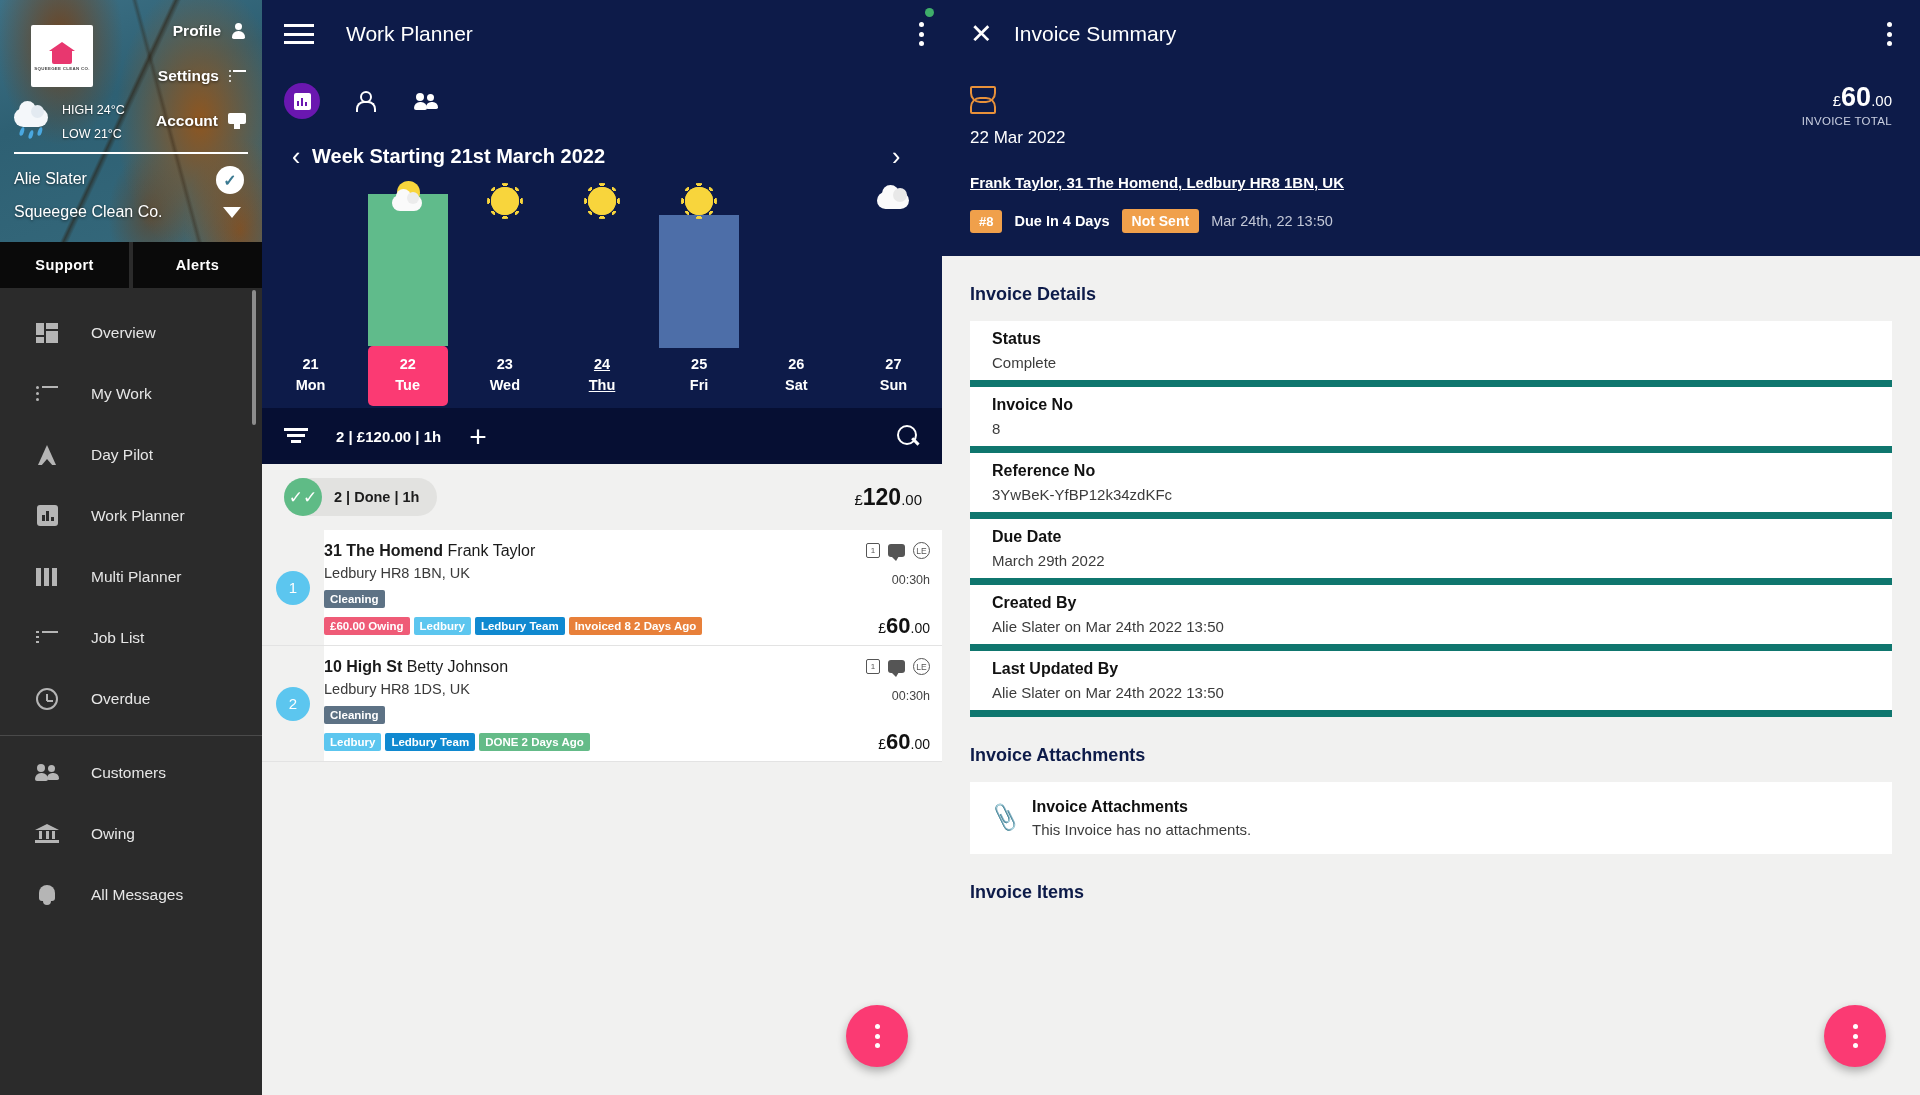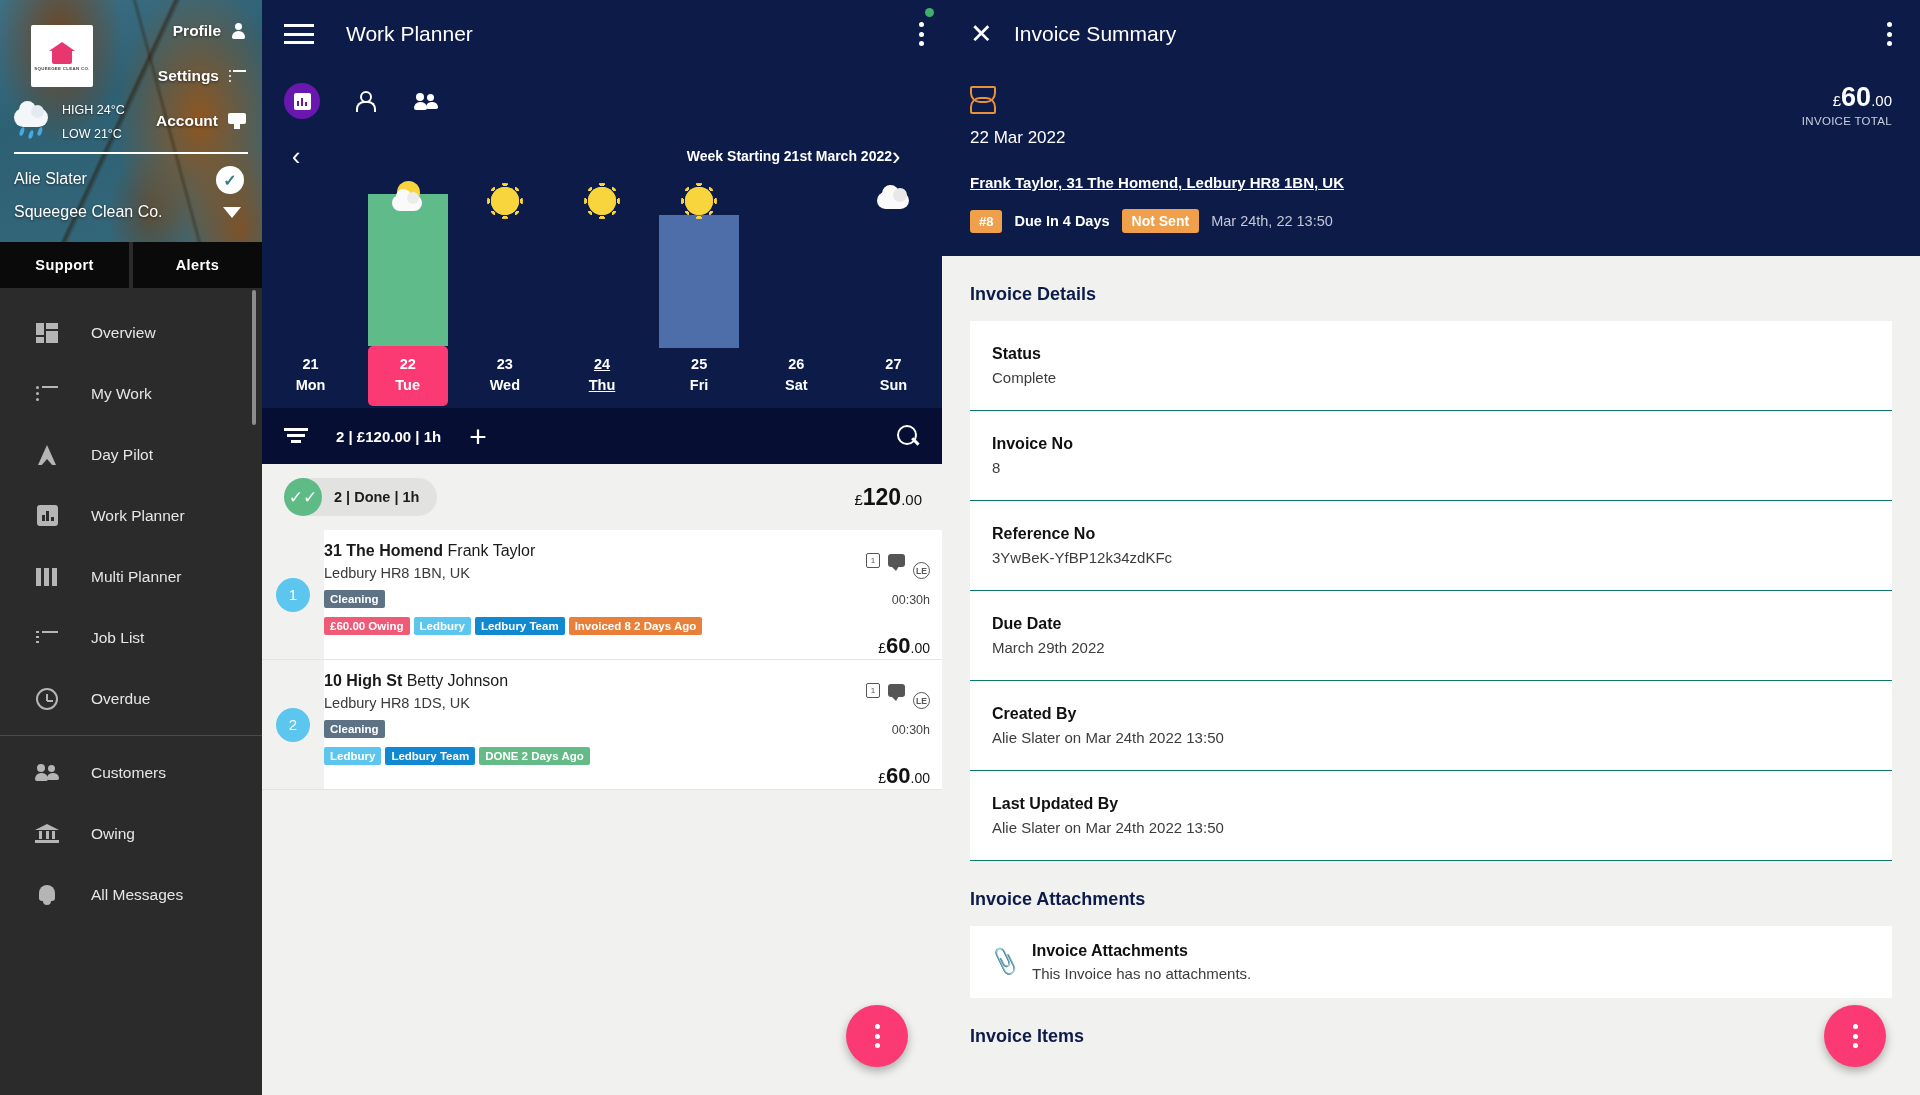--- a/index.html
+++ b/index.html
@@ -147,21 +147,21 @@
   .t-people{width:24px;height:17px;position:relative}
   .t-people u{position:absolute;border-radius:50%;background:#fff;display:block}
   .t-people u:nth-child(1){left:2px;top:0;width:8px;height:8px}
   .t-people u:nth-child(2){left:13px;top:1px;width:7px;height:7px}
   .t-people u:nth-child(3){left:0;top:9px;width:13px;height:8px;border-radius:6px 6px 2px 2px}
   .t-people u:nth-child(4){left:12px;top:9px;width:12px;height:7px;border-radius:6px 6px 2px 2px}
 
   .week-wrap { background:#0d1b49; position:relative; height: 274px;}
   .week-nav { display:flex; align-items:center; height: 44px; padding: 0 30px; }
   .wk-arrow{ color:#fff; font-size:25px; cursor:pointer; line-height:1; width:20px;}
-  .wk-title{ flex:1; text-align:right; color:#fff; font-size:14px; font-weight:700;}
+  .wk-title{ flex:1; text-align:left; color:#fff; font-size:20px; font-weight:700;}
   .days { display:flex; height: 228px; align-items:flex-end; padding: 0 0 0 0; }
   .day-col { flex:1; height: 228px; position:relative; display:flex; flex-direction:column; align-items:center; justify-content:flex-end;}
   .wx { position:absolute; top: 6px; left:50%; transform:translateX(-50%); width:34px; height:34px;}
   .sun { width:28px;height:28px;background:#f8d53c;border-radius:50%; position:relative; margin:3px auto;
          box-shadow: 0 0 0 3px #f8d53c inset; }
   .sun:before{content:"";position:absolute;inset:-4px;border-radius:50%;
     background:
       radial-gradient(circle 3px at 50% 0%, #f8d53c 98%, transparent),
       radial-gradient(circle 3px at 50% 100%, #f8d53c 98%, transparent),
       radial-gradient(circle 3px at 0% 50%, #f8d53c 98%, transparent),
@@ -210,21 +210,21 @@
   .job-t1 { font-size:16px; color:#1a1a1a;}
   .job-t1 b{font-weight:700;}
   .job-t2 { font-size:14.5px; color:#3a3a3a; margin-top: 5px;}
   .tagrow { margin-top: 9px; display:flex; gap:4px; flex-wrap:wrap;}
   .tag { color:#fff; font-size:11.5px; font-weight:700; padding: 3px 6px; border-radius:2px; }
   .job-right { width: 84px; flex:0 0 84px; padding-top: 12px; padding-right:12px; text-align:right;}
   .jr-icons{ display:flex; gap:8px; justify-content:flex-end; align-items:center;}
   .ic-note{width:14px;height:15px;border:1.6px solid #555;border-radius:2px;position:relative;font-size:8px;color:#555;display:flex;align-items:center;justify-content:center;}
   .ic-msg{width:17px;height:13px;background:#555;border-radius:3px;position:relative;}
   .ic-msg:after{content:"";position:absolute;left:3px;bottom:-4px;border-left:5px solid transparent;border-right:3px solid transparent;border-top:5px solid #555;}
-  .ic-le{width:17px;height:17px;border:1.5px solid #555;border-radius:50%;font-size:8.5px;color:#555;display:flex;align-items:center;justify-content:center;font-weight:700;margin-top:20px;}
+  .ic-le{width:17px;height:17px;border:1.5px solid #555;border-radius:50%;font-size:8.5px;color:#555;display:flex;align-items:center;justify-content:center;font-weight:400;}
   .jr-time{ font-size:12.5px; color:#444; margin-top:14px;}
   .jr-price{ font-size:14px; color:#111; margin-top: 26px;}
   .jr-price .big{font-size:22px;font-weight:700;}
   .fab { position:absolute; right: 34px; bottom: 28px; width:62px;height:62px;border-radius:50%;
          background:#fb3a73; display:flex;align-items:center;justify-content:center; cursor:pointer;
          box-shadow:0 4px 10px rgba(0,0,0,.3); }
   .fab .kb{width:5px;height:24px;position:relative}
   .fab .kb i{position:absolute;left:0;width:5px;height:5px;border-radius:50%;background:#fff}
   .fab .kb i:nth-child(1){top:0}.fab .kb i:nth-child(2){top:9.5px}.fab .kb i:nth-child(3){top:19px}
 
@@ -247,21 +247,21 @@
   .r-date{ color:#fff; font-size:17px; margin-top: 14px;}
   .r-addr{ color:#fff; font-size:15px; font-weight:700; text-decoration:underline; margin-top: 26px; cursor:pointer;}
   .r-meta{ display:flex; align-items:center; gap:12px; margin-top: 18px;}
   .chip-num{ background:#f0a04b; color:#fff; font-size:13px; font-weight:700; padding: 4px 9px; border-radius:3px;}
   .meta-txt{ color:#fff; font-size:14.5px; font-weight:700;}
   .chip-ns{ background:#f0a04b; color:#fff; font-size:14px; font-weight:700; padding: 4px 10px; border-radius:3px;}
   .meta-dim{ color:#c2c7d6; font-size:14.5px;}
   .r-body { flex:1; background:#f1f1f0; padding: 0 28px 0 28px; overflow:hidden; position:relative;}
   .sec-title{ color:#0d1b49; font-size:18px; font-weight:700; padding: 28px 0 16px 0;}
   .det-card{ background:#fff; }
-  .det-row{ padding: 24px 22px; border-bottom:1px solid #0f766e;}
+  .det-row{ padding: 9px 22px; border-bottom:7px solid #0f766e;}
   .det-k{ font-size:16px; font-weight:700; color:#111;}
   .det-v{ font-size:15px; color:#3c3c3c; margin-top:6px;}
   .att-card{ background:#fff; display:flex; align-items:center; padding: 16px 22px; }
   .clip{ width:26px; flex:0 0 26px; font-size:22px; color:#555; transform: rotate(15deg);}
   .att-txt{ margin-left:14px;}
   .att-k{ font-size:16px; font-weight:700; color:#111;}
   .att-v{ font-size:15px; color:#3c3c3c; margin-top:5px;}
   .r-fab { position:absolute; right: 34px; bottom: 28px; width:62px;height:62px;border-radius:50%;
          background:#fb3a73; display:flex;align-items:center;justify-content:center; cursor:pointer; z-index:5;
          box-shadow:0 4px 10px rgba(0,0,0,.3); }

